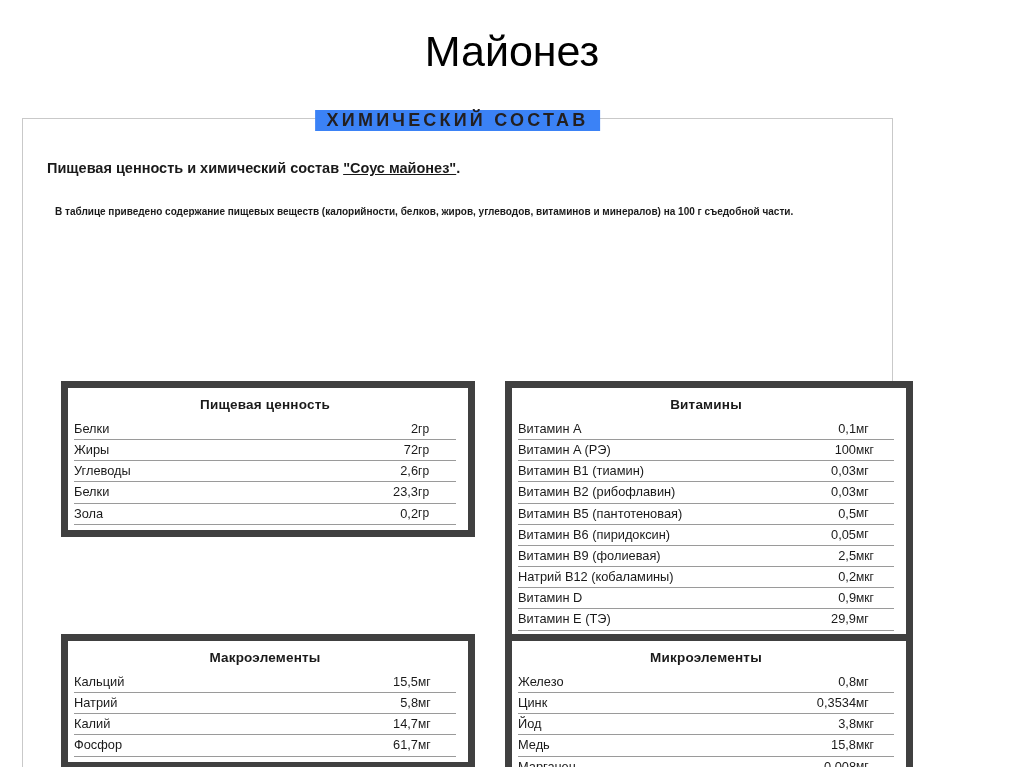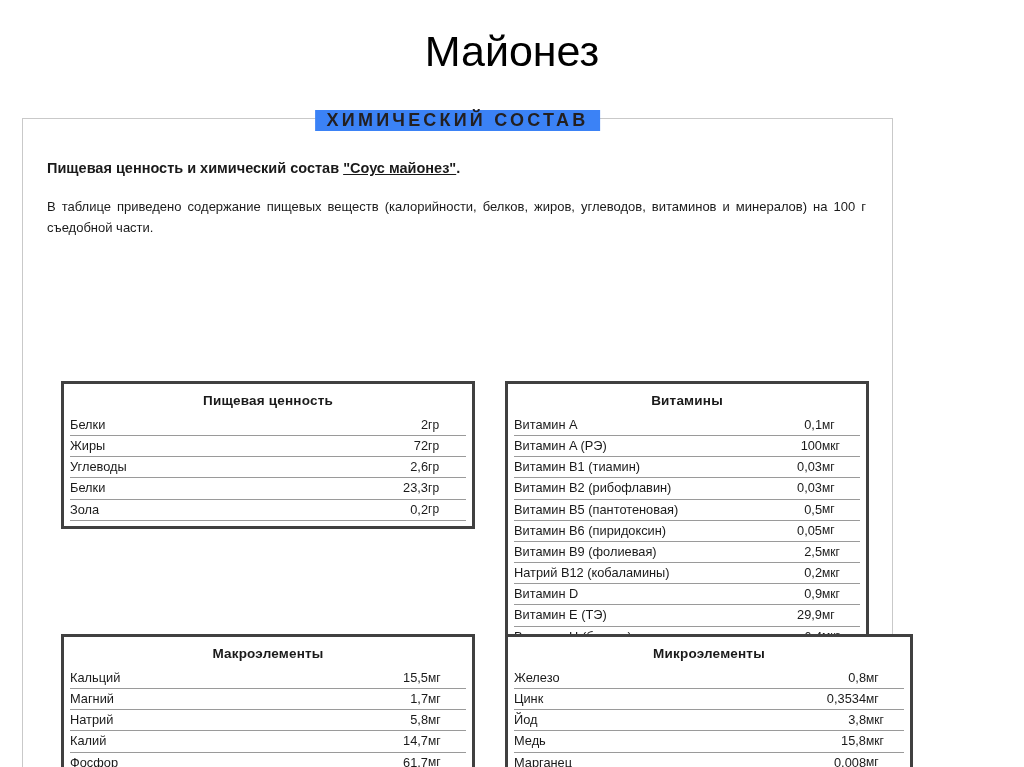--- a/index.html
+++ b/index.html
@@ -77,39 +77,40 @@
     color: #1a1a1a;
     line-height: 1.3;
   }
   .lede .ulink {
     text-decoration: underline;
     font-weight: bold;
     color: #1a1a1a;
   }
 
   .intro {
-    font-size: 13px;
+    font-size: 10px;
     text-align: justify;
     text-align-last: left;
-    margin: 0;
+    margin: 8px;
     padding: 18px 8px 0 6px;
     line-height: 1.62;
     color: #1a1a1a;
+    font-weight: bold;
   }
 
   .nutri-table {
     position: absolute;
     box-sizing: border-box;
-    border: 3px solid #404040;
+    border: 7px solid #404040;
     background: #ffffff;
-    padding: 6px 6px 5px 6px;
+    padding: 6px 12px 5px 6px;
   }
 
   .t-pishevaya   { left: 38px;  top: 262px; width: 414px; }
-  .t-vitaminy    { left: 482px; top: 262px; width: 364px; }
+  .t-vitaminy    { left: 482px; top: 262px; width: 408px; }
   .t-makro       { left: 38px;  top: 515px; width: 414px; }
   .t-mikro       { left: 482px; top: 515px; width: 408px; }
 
   .nutri-table .tbl-caption {
     text-align: center;
     font-size: 13.5px;
     font-weight: bold;
     color: #1a1a1a;
     padding: 3px 0 7px 0;
     letter-spacing: 0.2px;
@@ -262,25 +263,20 @@
     <div class="nutri-table t-makro">
       <div class="tbl-caption">Макроэлементы</div>
       <table>
         <tbody>
           <tr>
             <td class="c-name">Кальций</td>
             <td class="c-value">15,5</td>
             <td class="c-unit">мг</td>
           </tr>
           <tr>
-            <td class="c-name">Магний</td>
-            <td class="c-value">1,7</td>
-            <td class="c-unit">мг</td>
-          </tr>
-          <tr>
             <td class="c-name">Натрий</td>
             <td class="c-value">5,8</td>
             <td class="c-unit">мг</td>
           </tr>
           <tr>
             <td class="c-name">Калий</td>
             <td class="c-value">14,7</td>
             <td class="c-unit">мг</td>
           </tr>
           <tr>

